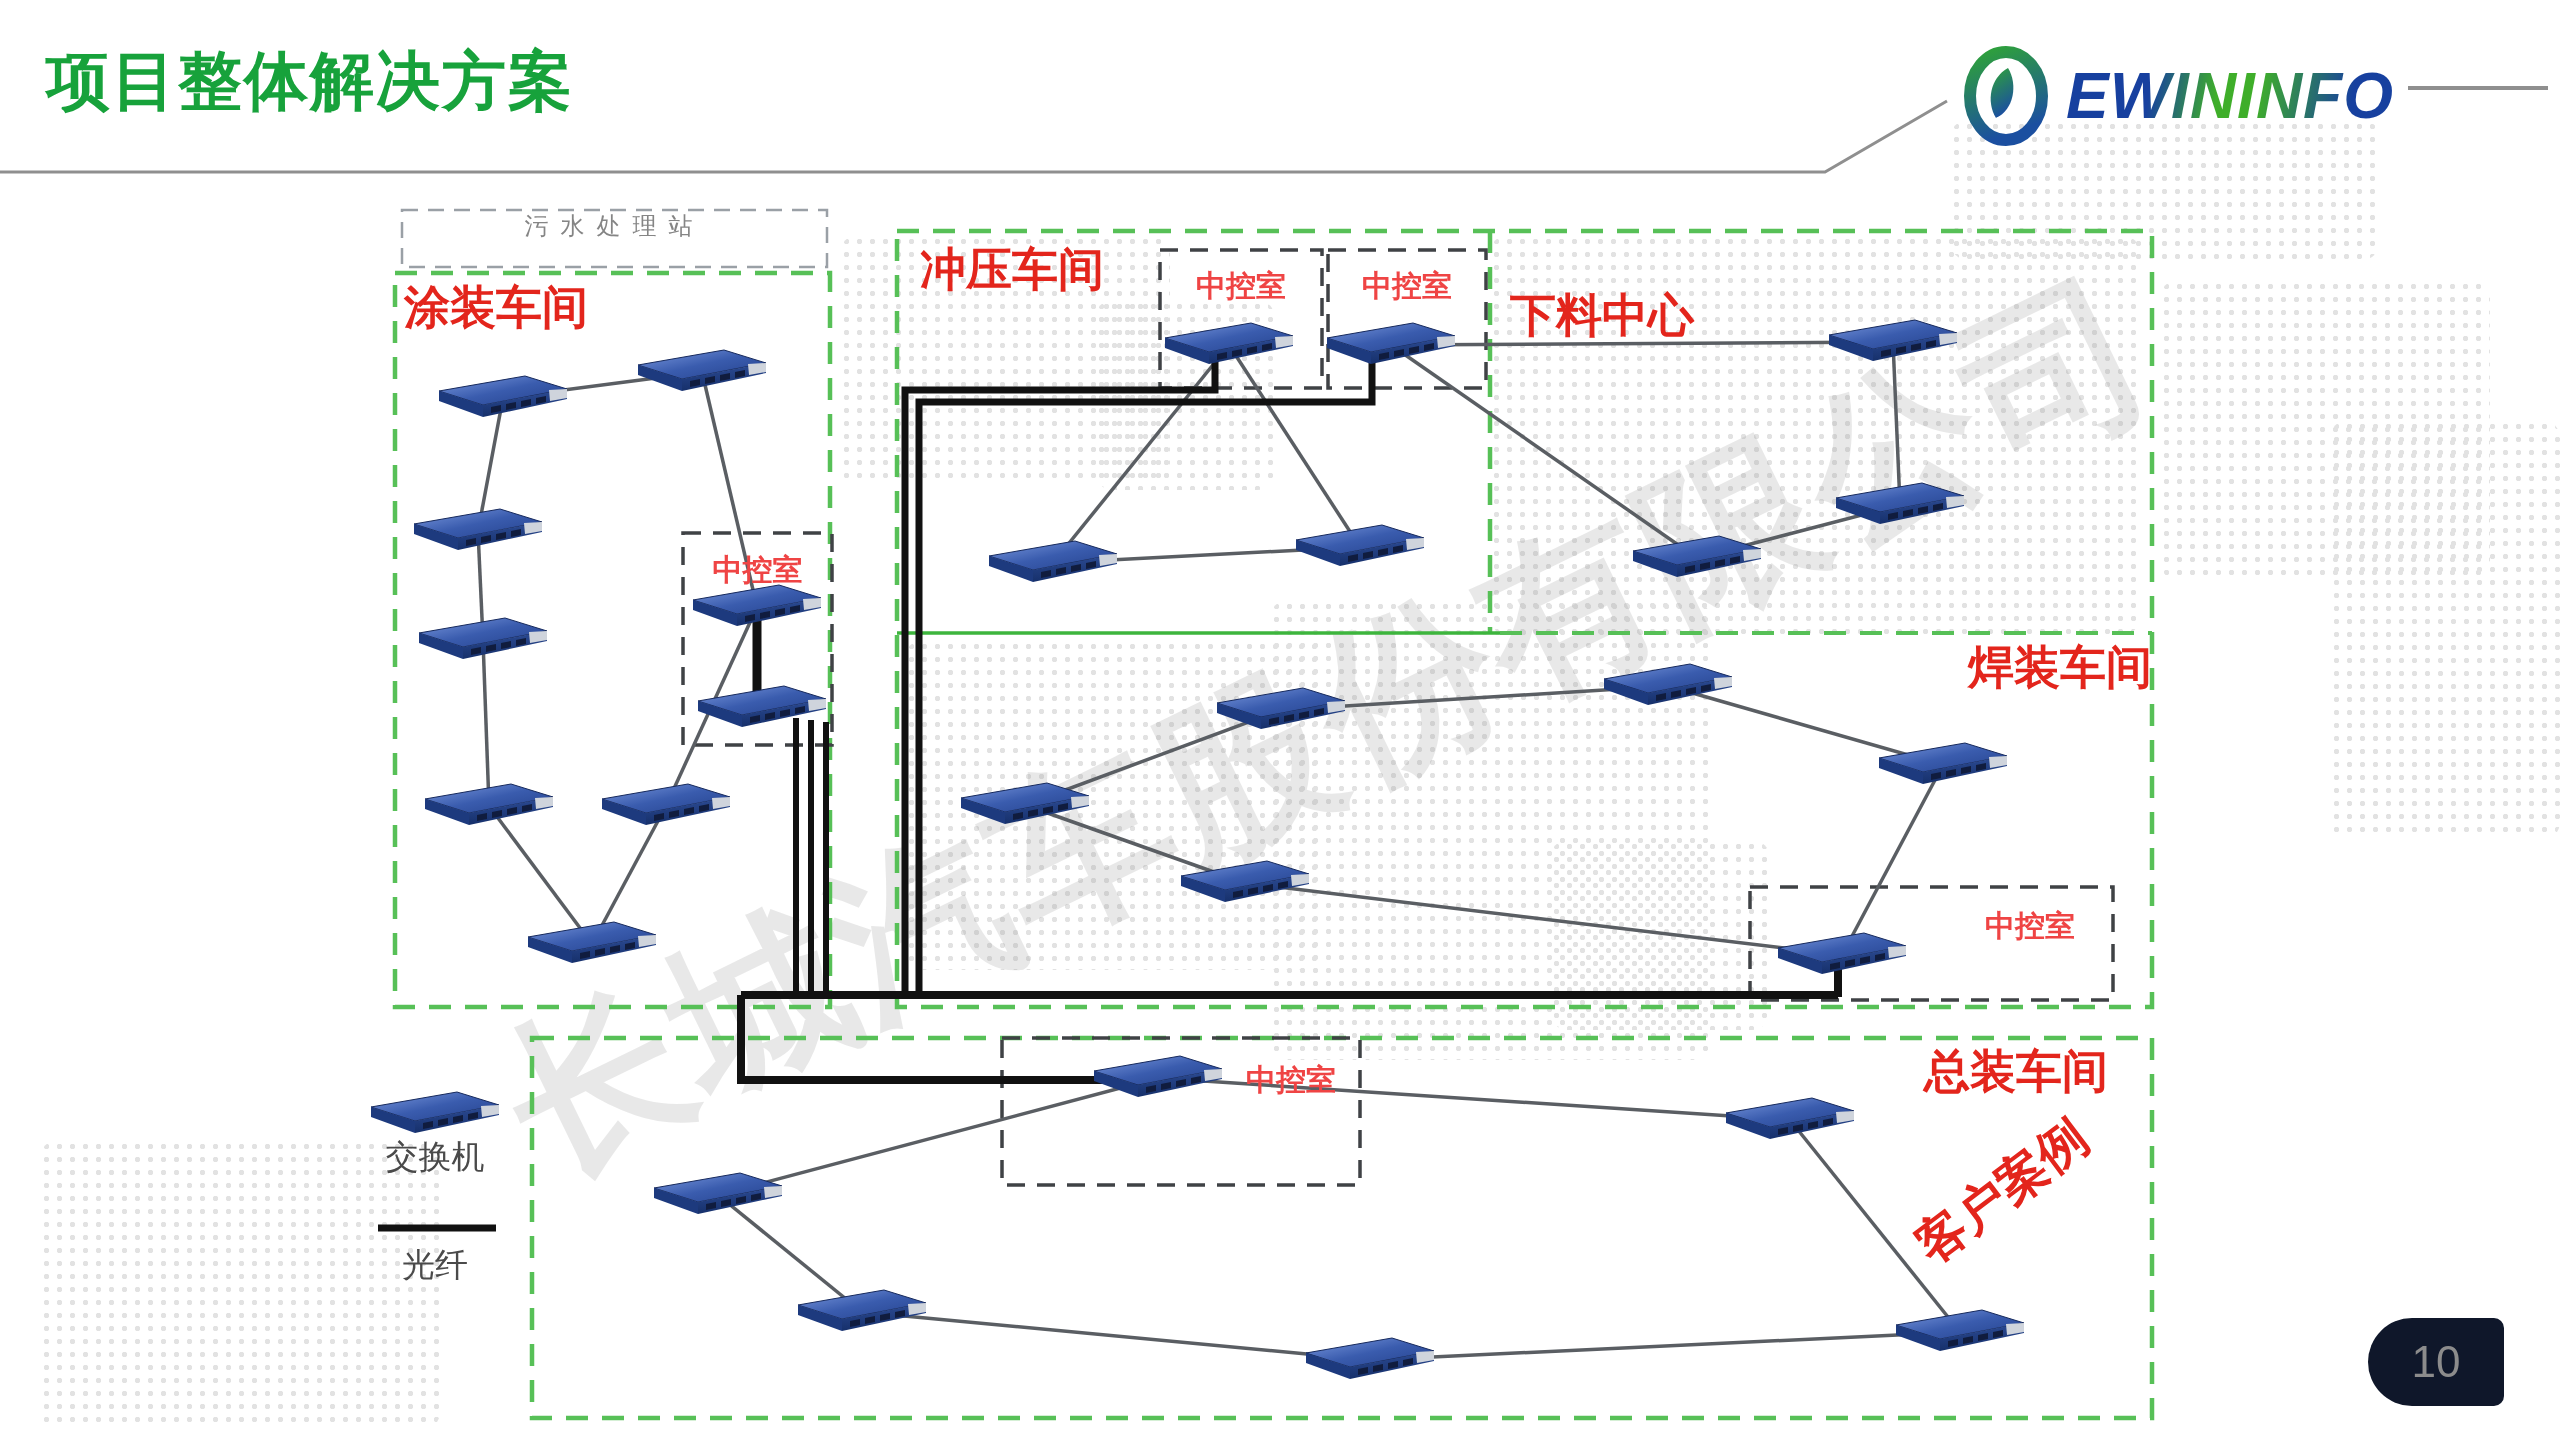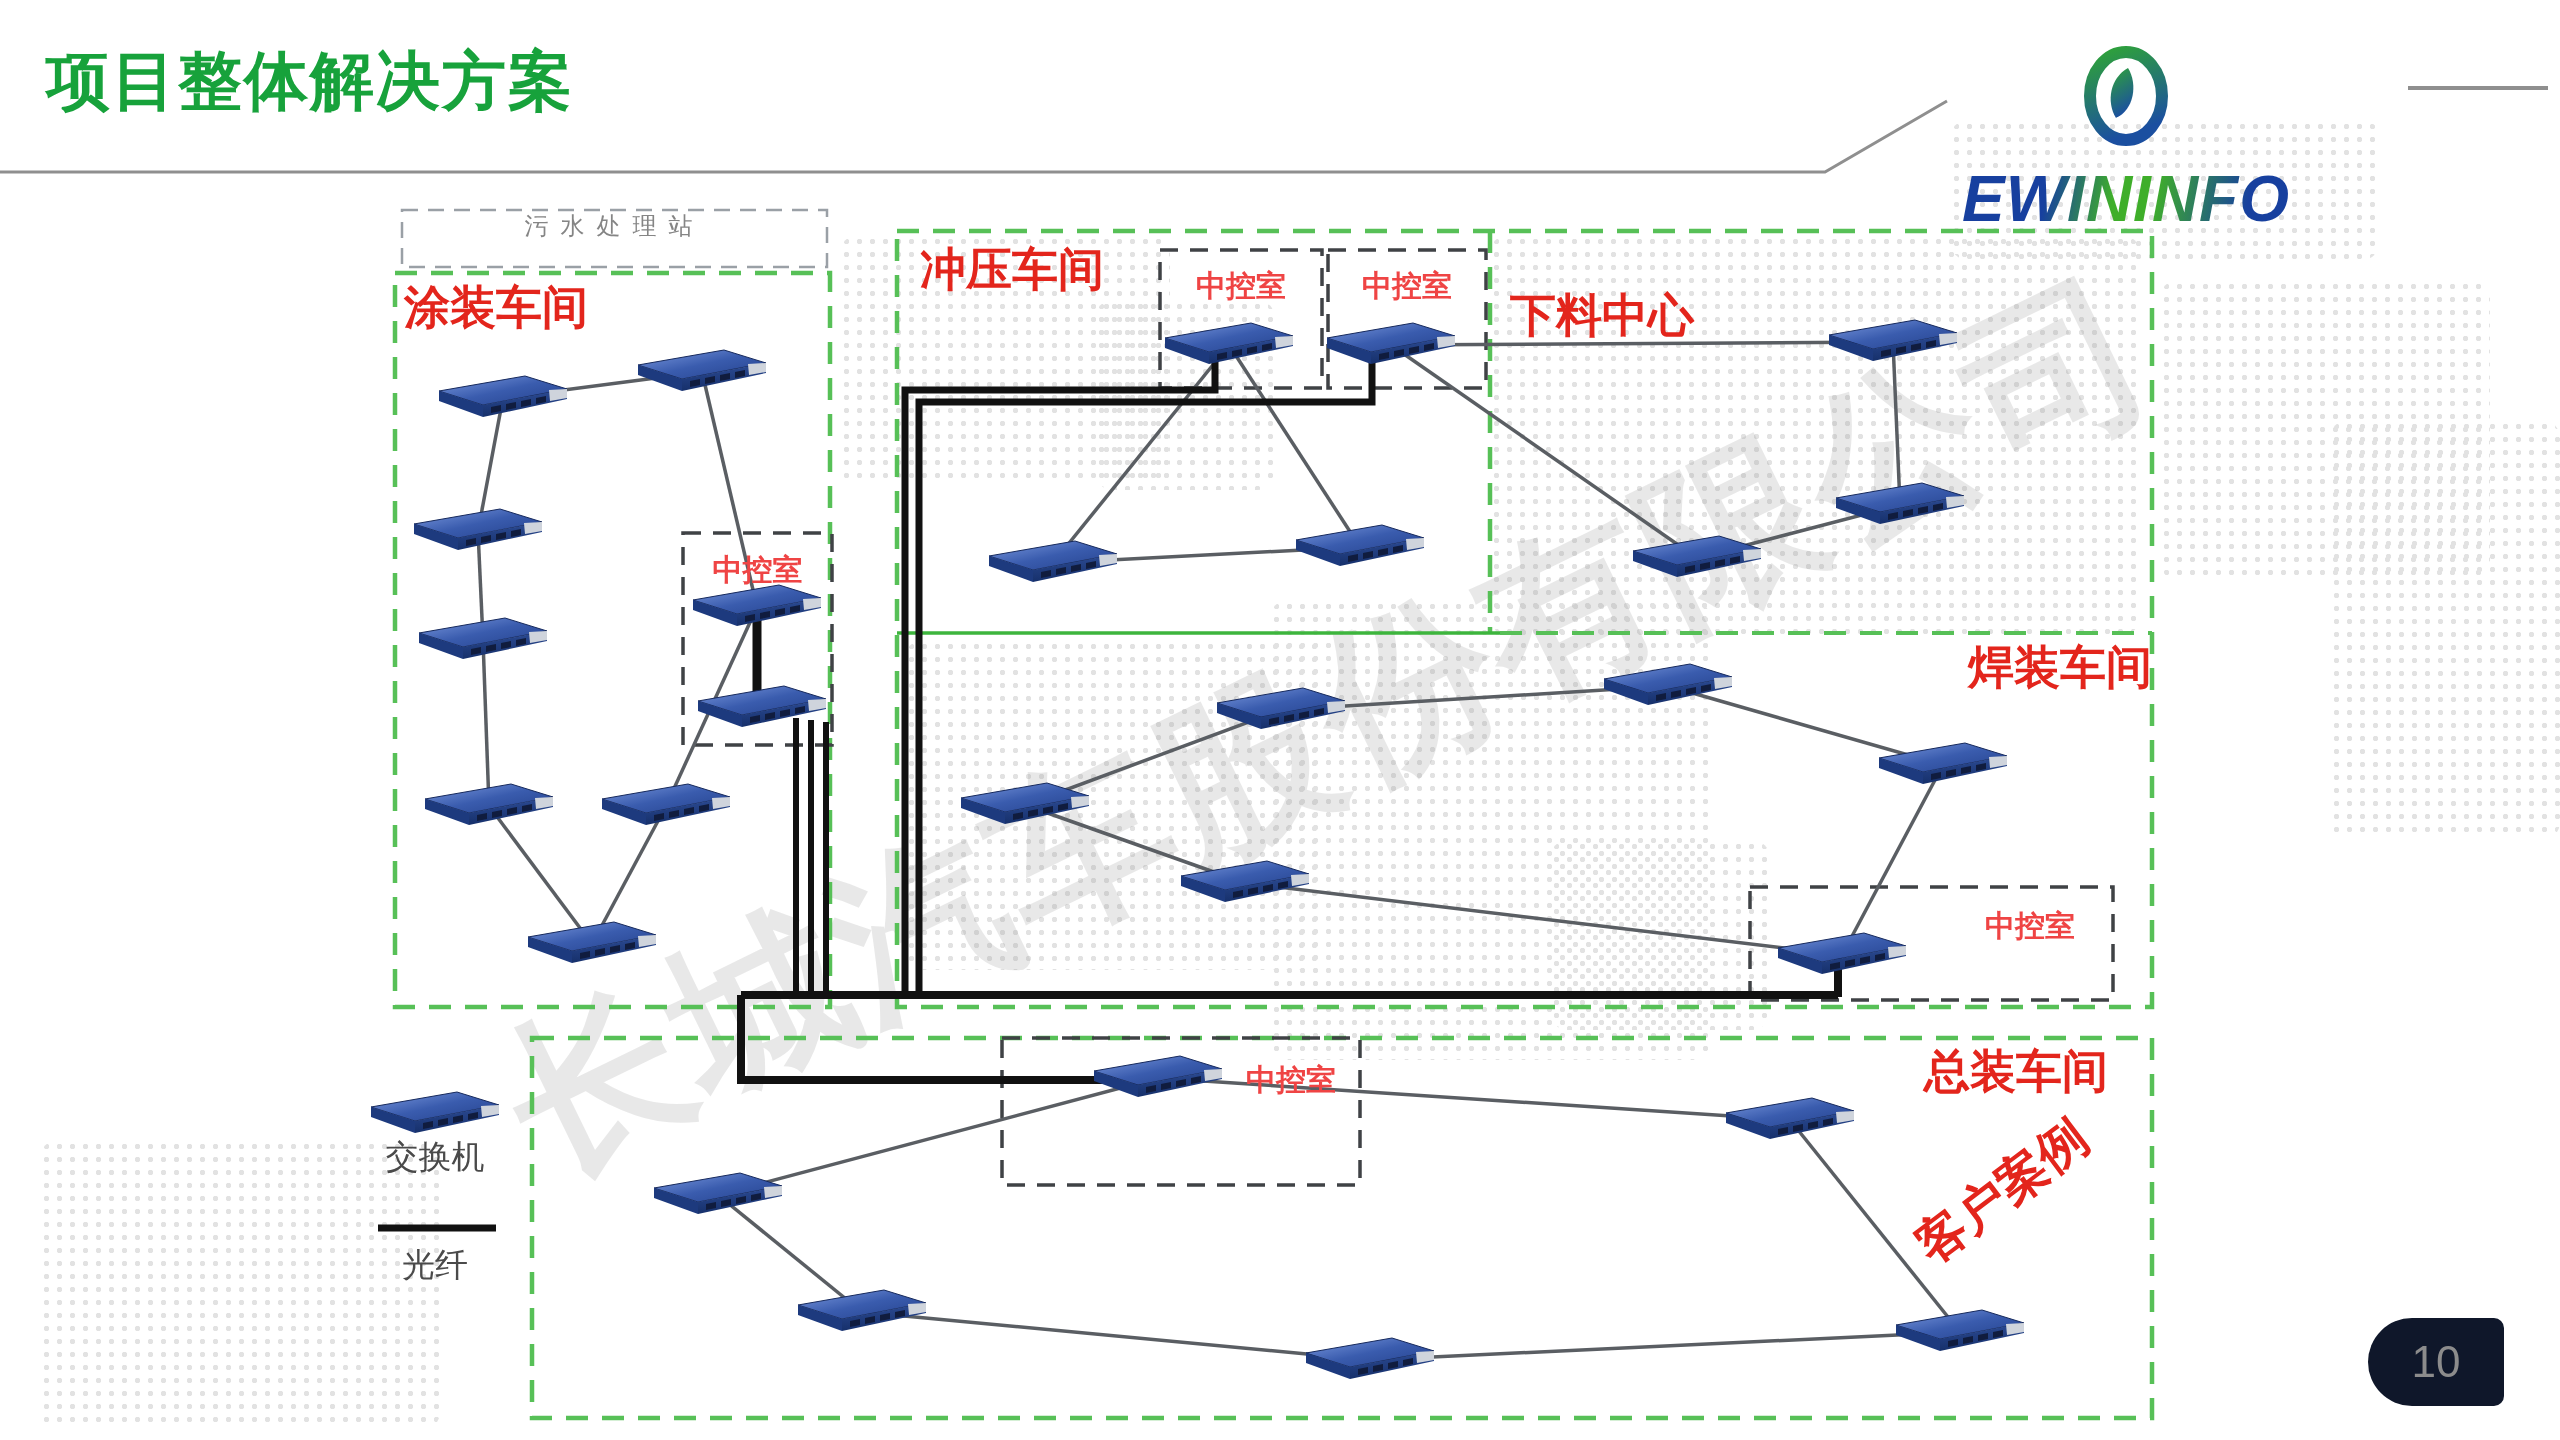--- a/index.html
+++ b/index.html
@@ -1,21 +1,21 @@
 <!DOCTYPE html>
 <html><head>
 <meta charset="utf-8">
 <style>
   html,body{margin:0;padding:0;background:#ffffff;}
   body{font-family:"Liberation Sans","DejaVu Sans",sans-serif;}
   .slide{position:relative;width:2560px;height:1440px;background:#ffffff;overflow:hidden;}
 
   
   .page-title{position:absolute;left:46px;top:38px;font-size:64px;font-weight:700;color:#17a23b;letter-spacing:2px;}
-  .logo-box{position:absolute;left:1962px;top:46px;display:flex;align-items:center;gap:16px;flex-direction:column;}
+  .logo-box{position:absolute;left:1962px;top:46px;display:flex;align-items:center;gap:16px;}
   .logo-wordmark{font-size:64px;font-weight:800;font-style:italic;letter-spacing:1px;
     background:linear-gradient(100deg,#17409f 0%,#17409f 26%,#3fae2a 46%,#3fae2a 58%,#17409f 86%);
     -webkit-background-clip:text;background-clip:text;color:transparent;}
 
   
   .dots{position:absolute;background-image:radial-gradient(circle,#e2e2e2 2.4px,rgba(255,255,255,0) 3px);
         background-size:13px 13px;border-radius:18px;}
 
   
   .watermark{position:absolute;left:520px;top:1005px;font-size:176px;font-weight:700;

